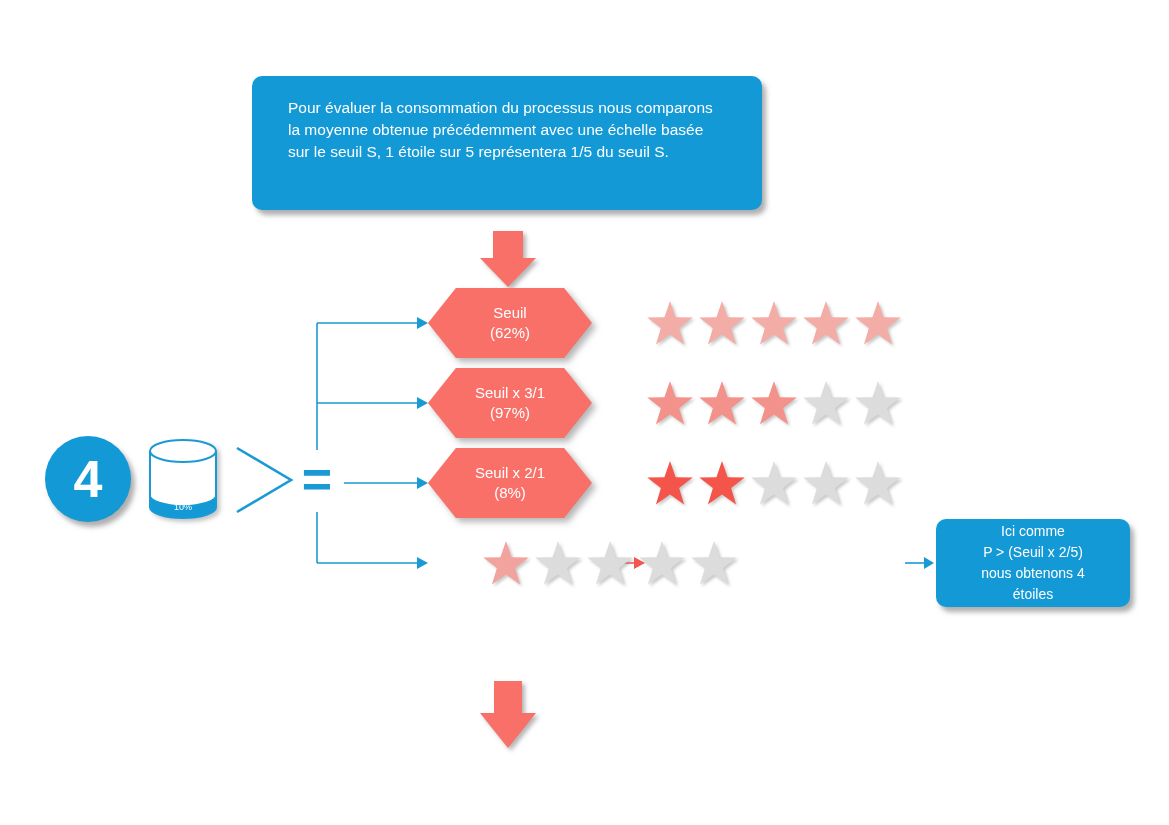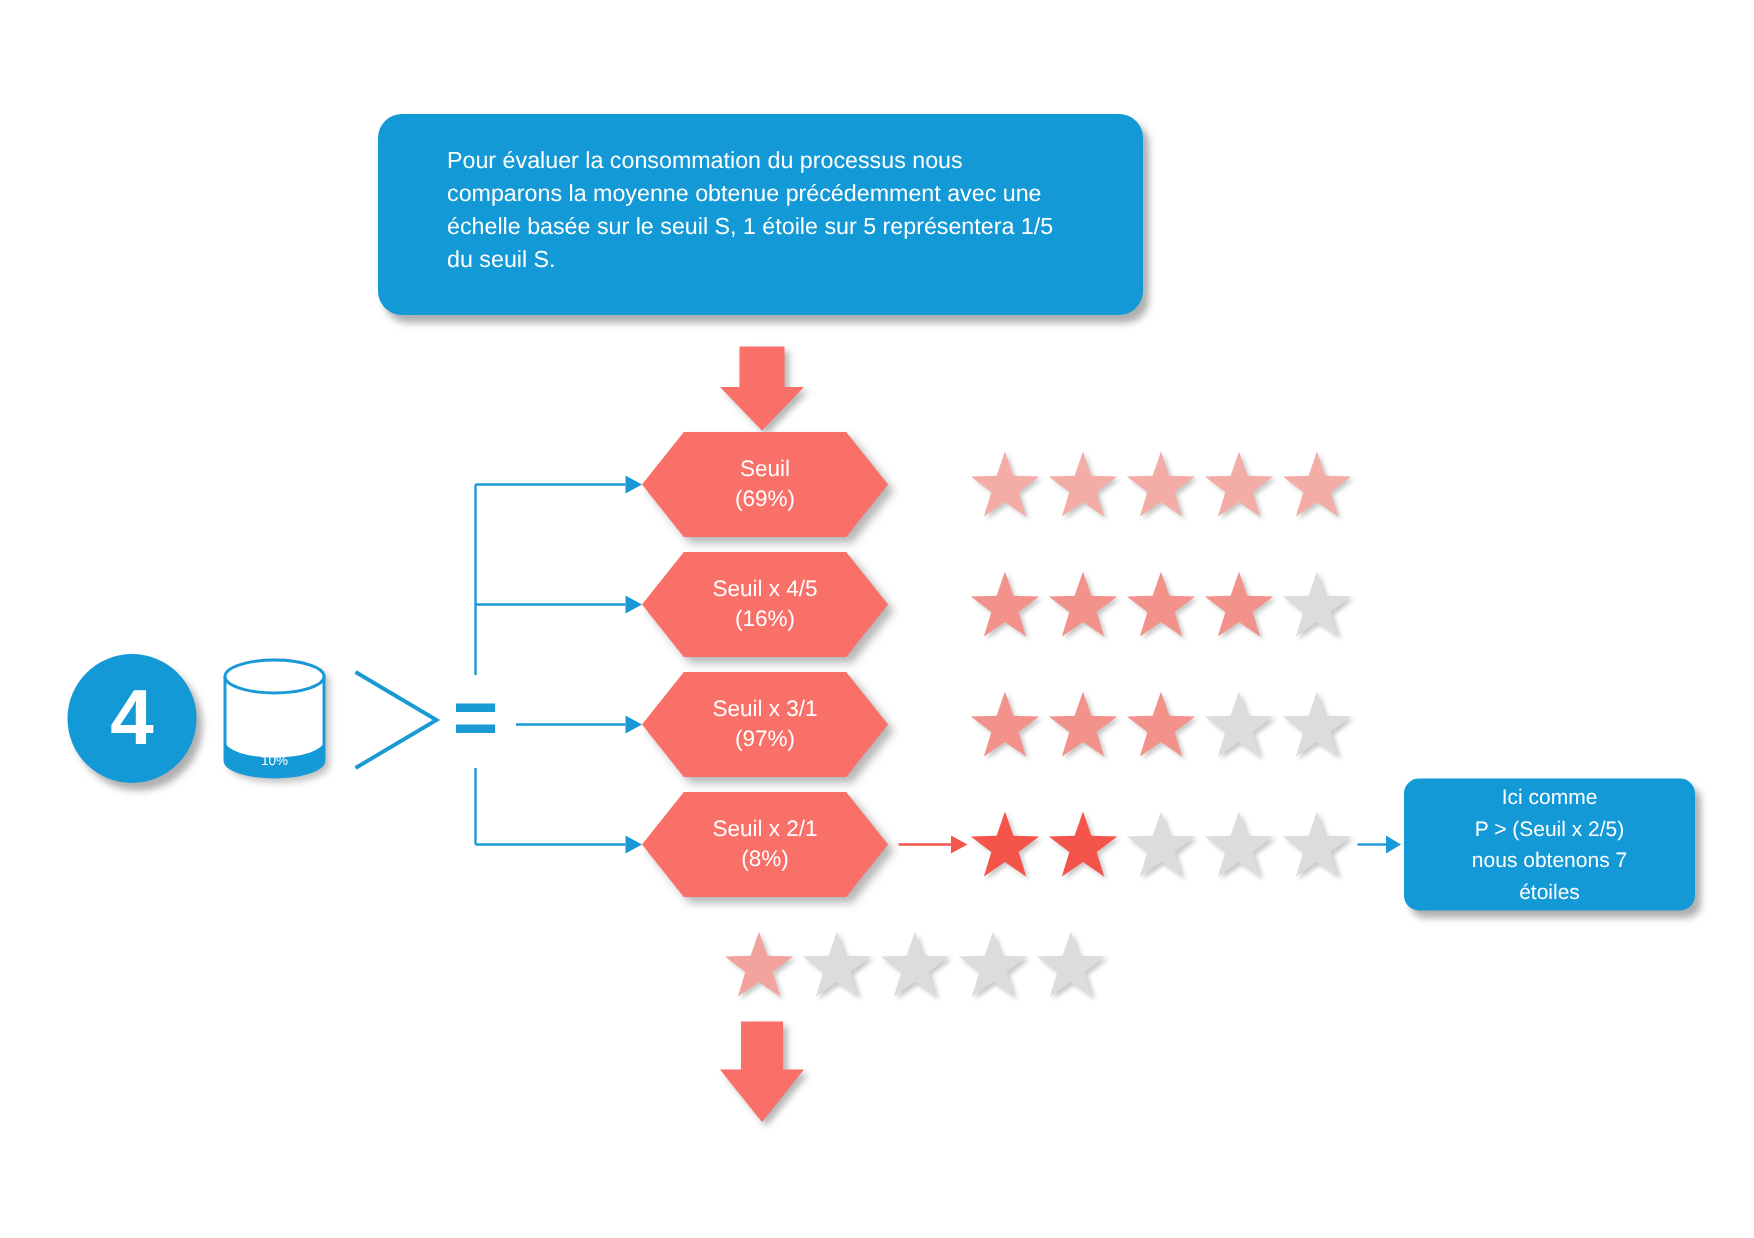--- a/index.html
+++ b/index.html
@@ -19,24 +19,23 @@
   .callout {
     position: absolute;
     background: var(--brand-blue);
     color: #ffffff;
     border-radius: 10px;
     box-shadow: 4px 5px 5px rgba(110,110,110,0.55);
   }
   .intro {
     left: 252px; top: 76px;
     width: 510px; height: 134px;
-    padding: 21px 46px;
+    padding: 21px 36px;
     font-size: 15.5px;
     line-height: 1.42;
-    border-radius: 16px;
   }
   .result {
     left: 936px; top: 519px;
     width: 194px; height: 88px;
     display: flex; flex-direction: column; justify-content: center;
     text-align: center;
     font-size: 14px; line-height: 1.5;
     padding: 8px 24px;
   }
 
@@ -143,21 +142,21 @@
     <text x="37" y="73" text-anchor="middle" font-size="9" fill="#ffffff">10%</text>
   </svg>
 
   <div class="equals">=</div>
 
   <div class="rows" id="rows">
     <div class="scale-row">
       <div class="hex-wrap">
         <div class="hex">
           <span>Seuil</span>
-          <span>(69%)</span>
+          <span>(62%)</span>
         </div>
       </div>
       <div class="stars">
           <svg viewBox="0 0 48 48" class="star">
             <polygon points="24,2 29.6,18.2 46.8,18.6 33.1,29 38.1,45.4 24,35.6 9.9,45.4 14.9,29 1.2,18.6 18.4,18.2" fill="#F4ACA6"></polygon>
           </svg>
           <svg viewBox="0 0 48 48" class="star">
             <polygon points="24,2 29.6,18.2 46.8,18.6 33.1,29 38.1,45.4 24,35.6 9.9,45.4 14.9,29 1.2,18.6 18.4,18.2" fill="#F4ACA6"></polygon>
           </svg>
           <svg viewBox="0 0 48 48" class="star">
@@ -165,45 +164,20 @@
           </svg>
           <svg viewBox="0 0 48 48" class="star">
             <polygon points="24,2 29.6,18.2 46.8,18.6 33.1,29 38.1,45.4 24,35.6 9.9,45.4 14.9,29 1.2,18.6 18.4,18.2" fill="#F4ACA6"></polygon>
           </svg>
           <svg viewBox="0 0 48 48" class="star">
             <polygon points="24,2 29.6,18.2 46.8,18.6 33.1,29 38.1,45.4 24,35.6 9.9,45.4 14.9,29 1.2,18.6 18.4,18.2" fill="#F4ACA6"></polygon>
           </svg>
         </div>
     </div>
 
-    <div class="scale-row">
-      <div class="hex-wrap">
-        <div class="hex">
-          <span>Seuil x 4/5</span>
-          <span>(16%)</span>
-        </div>
-      </div>
-      <div class="stars">
-          <svg viewBox="0 0 48 48" class="star">
-            <polygon points="24,2 29.6,18.2 46.8,18.6 33.1,29 38.1,45.4 24,35.6 9.9,45.4 14.9,29 1.2,18.6 18.4,18.2" fill="#F3928B"></polygon>
-          </svg>
-          <svg viewBox="0 0 48 48" class="star">
-            <polygon points="24,2 29.6,18.2 46.8,18.6 33.1,29 38.1,45.4 24,35.6 9.9,45.4 14.9,29 1.2,18.6 18.4,18.2" fill="#F3928B"></polygon>
-          </svg>
-          <svg viewBox="0 0 48 48" class="star">
-            <polygon points="24,2 29.6,18.2 46.8,18.6 33.1,29 38.1,45.4 24,35.6 9.9,45.4 14.9,29 1.2,18.6 18.4,18.2" fill="#F3928B"></polygon>
-          </svg>
-          <svg viewBox="0 0 48 48" class="star">
-            <polygon points="24,2 29.6,18.2 46.8,18.6 33.1,29 38.1,45.4 24,35.6 9.9,45.4 14.9,29 1.2,18.6 18.4,18.2" fill="#F3928B"></polygon>
-          </svg>
-          <svg viewBox="0 0 48 48" class="star">
-            <polygon points="24,2 29.6,18.2 46.8,18.6 33.1,29 38.1,45.4 24,35.6 9.9,45.4 14.9,29 1.2,18.6 18.4,18.2" fill="#DCDCDC"></polygon>
-          </svg>
-        </div>
-    </div>
 
     <div class="scale-row">
       <div class="hex-wrap">
         <div class="hex">
           <span>Seuil x 3/1</span>
           <span>(97%)</span>
         </div>
       </div>
       <div class="stars">
           <svg viewBox="0 0 48 48" class="star">
@@ -267,16 +241,16 @@
           <svg viewBox="0 0 48 48" class="star">
             <polygon points="24,2 29.6,18.2 46.8,18.6 33.1,29 38.1,45.4 24,35.6 9.9,45.4 14.9,29 1.2,18.6 18.4,18.2" fill="#DCDCDC"></polygon>
           </svg>
         </div>
     </div>
   </div>
 
   <div class="callout result">
     <div>Ici comme</div>
     <div>P &gt; (Seuil x 2/5)</div>
-    <div>nous obtenons 7 étoiles</div>
+    <div>nous obtenons 4 étoiles</div>
   </div>
 
 </div>
 
 </body></html>

